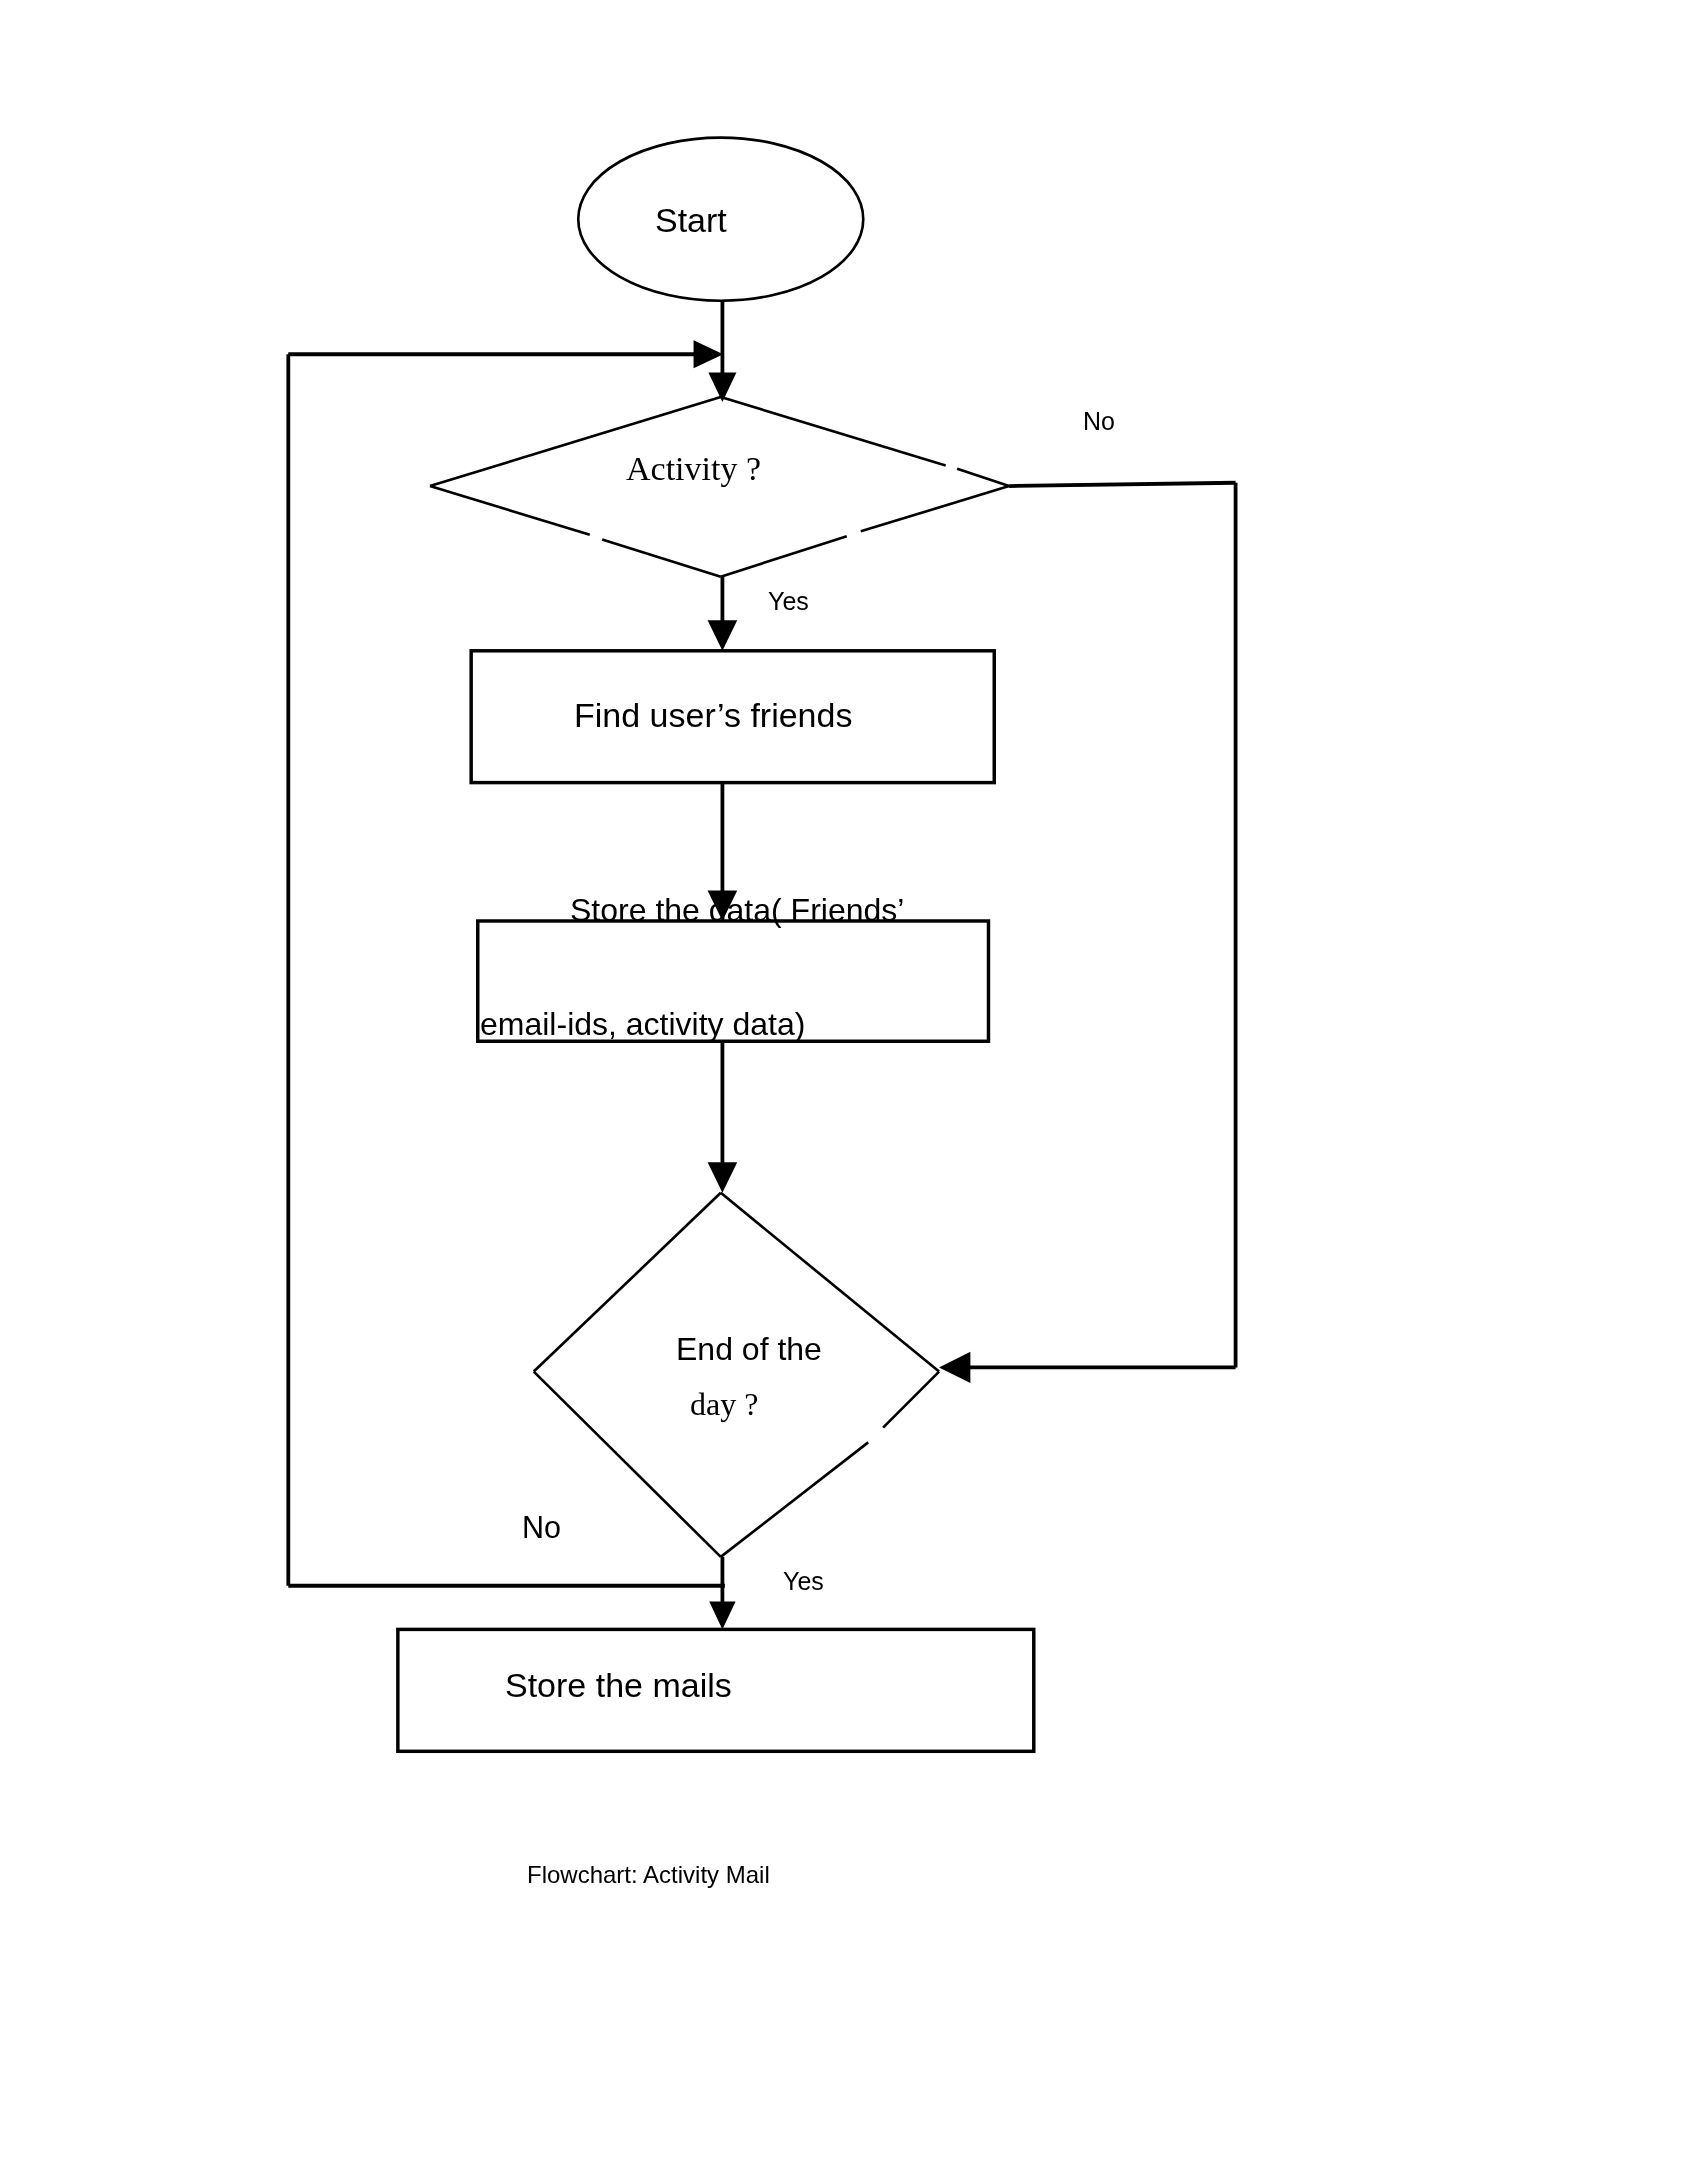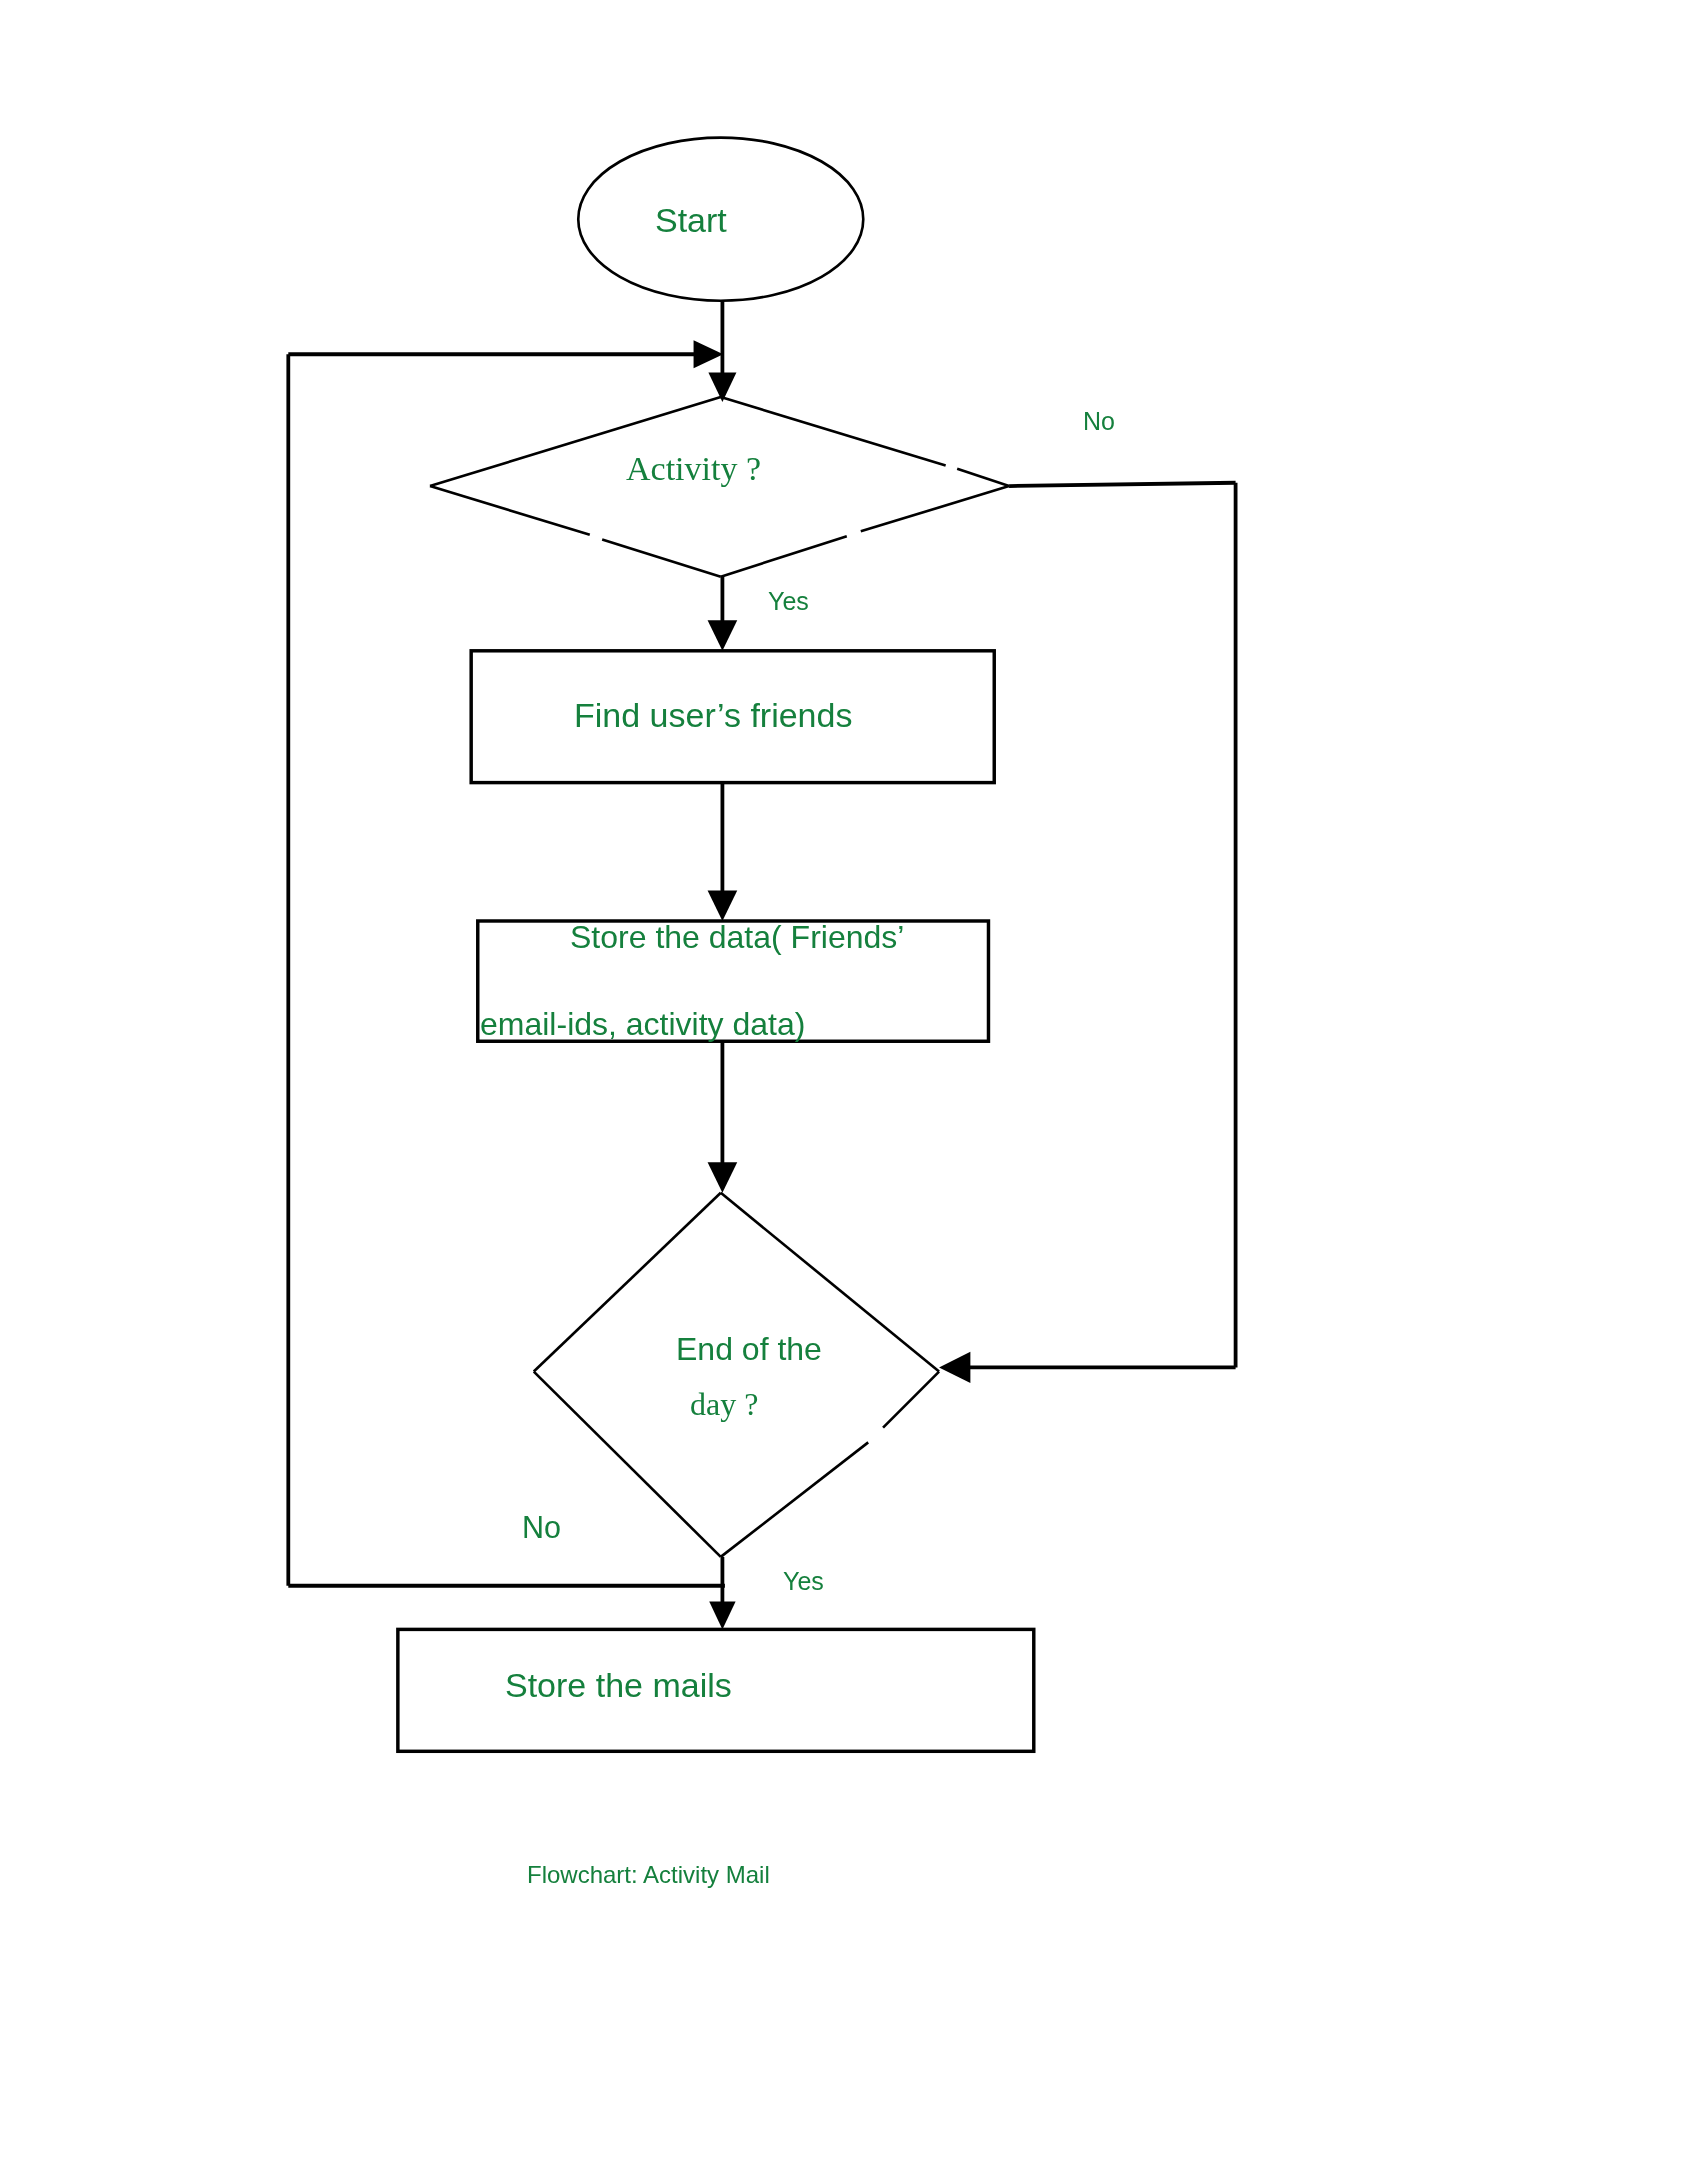--- a/index.html
+++ b/index.html
@@ -39,21 +39,21 @@
     stroke: #000000;
     stroke-width: 4.6;
     stroke-linecap: butt;
   }
   .arrow-head {
     fill: #000000;
     stroke: none;
   }
   .label-text {
     position: absolute;
-    color: #15803d;
+    color: #000000;
     white-space: pre;
     line-height: 1.28;
   }
   .node-label {
     font-size: 32px;
   }
   .node-label-lg {
     font-size: 34px;
   }
   .edge-label-sm {
@@ -129,21 +129,21 @@
   <div class="label-text node-label-lg" style="left:655px; top:199px;">Start</div>
 
   <div class="label-text node-label-lg" style="left:626px; top:447px;font-family:Liberation Serif, serif;">Activity ?</div>
 
   <div class="label-text edge-label-sm" style="left:1083px; top:405px;">No</div>
 
   <div class="label-text edge-label-sm" style="left:768px; top:585px;">Yes</div>
 
   <div class="label-text node-label-lg" style="left:574px; top:694px;text-align:right;">Find user’s friends</div>
 
-  <div class="label-text node-label" style="left:570px; top:917px;">Store the data( Friends’</div>
+  <div class="label-text node-label" style="left:570px; top:890px;">Store the data( Friends’</div>
   <div class="label-text node-label" style="left:480px; top:985px;margin-top:19px;">email-ids, activity data)</div>
 
   <div class="label-text node-label" style="left:676px; top:1329px;">End of the</div>
   <div class="label-text node-label" style="left:690px; top:1384px;font-family:Liberation Serif, serif;">day ?</div>
 
   <div class="label-text edge-label-md" style="left:522px; top:1508px;">No</div>
 
   <div class="label-text edge-label-sm" style="left:783px; top:1565px;">Yes</div>
 
   <div class="label-text node-label-lg" style="left:505px; top:1664px;">Store the mails</div>

